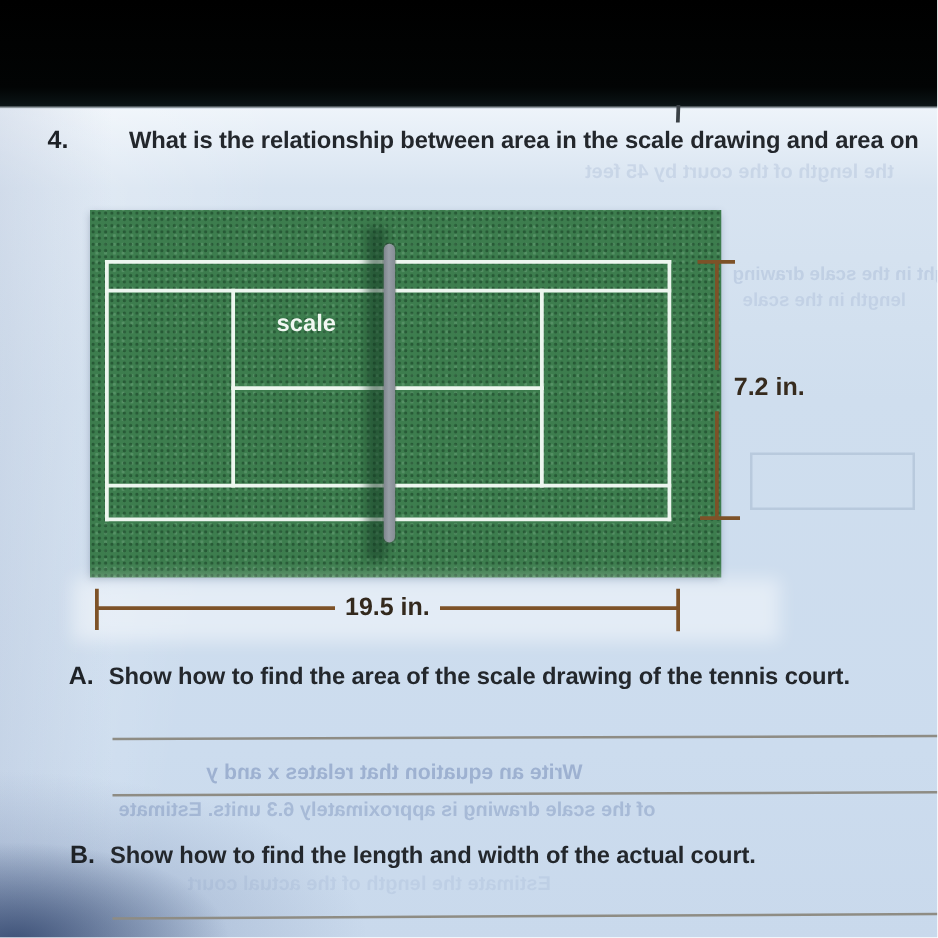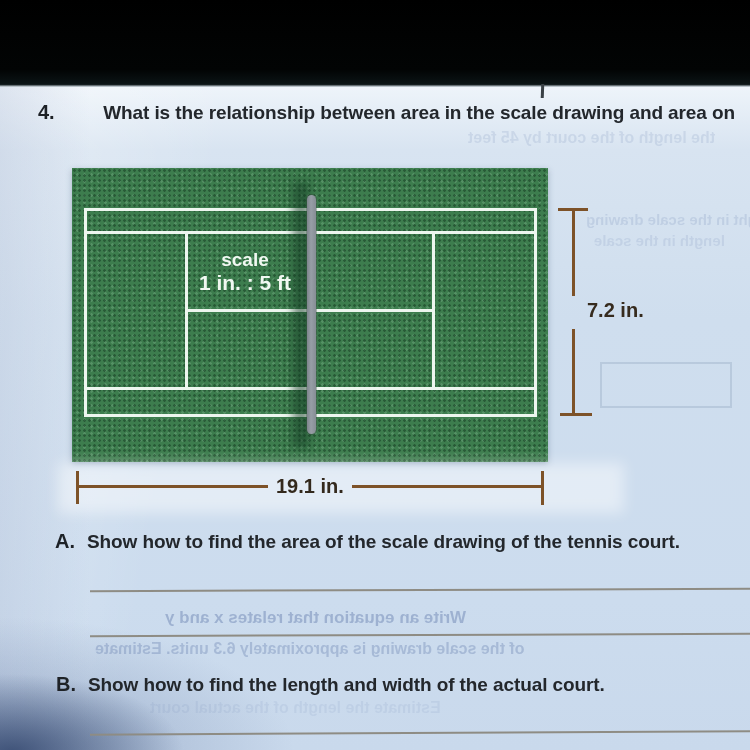--- a/index.html
+++ b/index.html
@@ -22,20 +22,21 @@
   .q-line2{top:131px;}
 
   
   .court{left:72px;top:168px;width:476px;height:294px;
     background-color:#3d7d4e;
     background-image:
       radial-gradient(rgba(22,62,35,0.55) 1px, rgba(0,0,0,0) 1.6px),
       radial-gradient(rgba(120,175,135,0.4) 1px, rgba(0,0,0,0) 1.6px);
     background-size:5px 5px,7px 7px;background-position:0 0,2px 3px;
     box-shadow:0 2px 6px rgba(60,80,110,0.35);
+    padding-left:29px;
   }
   .cl{background:#edf6ef;position:absolute;}
   .cl-h{height:3px;left:12px;width:453px;}
   .cl-v{width:3px;top:40px;height:209px;}
   .cl-top{top:40px;} .cl-bottom{top:246px;}
   .cl-tram-top{top:63px;} .cl-tram-bottom{top:219px;}
   .cl-left{left:12px;} .cl-right{left:462px;}
   .cl-svc{width:3px;top:63px;height:159px;}
   .cl-svc-left{left:113px;} .cl-svc-right{left:360px;}
   .cl-center{top:141px;left:113px;width:250px;height:3px;}
@@ -102,34 +103,33 @@
     <div class="cl cl-h cl-bottom"></div>
     <div class="cl cl-v cl-left"></div>
     <div class="cl cl-v cl-right"></div>
     <div class="cl cl-svc cl-svc-left"></div>
     <div class="cl cl-svc cl-svc-right"></div>
     <div class="cl cl-center"></div>
     <div class="abs net-shadow"></div>
     <div class="abs net"></div>
     <div class="abs scale-box">
       <div class="scale-l1">scale</div>
-      <div class="scale-l2">1 in. : 5 ft</div>
     </div>
   </div>
 
   <div class="abs dim vdim-cap-top"></div>
   <div class="abs dim vdim-seg1"></div>
   <div class="abs vdim-label">7.2 in.</div>
   <div class="abs dim vdim-seg2"></div>
   <div class="abs dim vdim-cap-bottom"></div>
 
   <div class="abs hdim-band"></div>
   <div class="abs dim hdim-tick-left"></div>
   <div class="abs dim hdim-seg1"></div>
-  <div class="abs hdim-label">19.1 in.</div>
+  <div class="abs hdim-label">19.5 in.</div>
   <div class="abs dim hdim-seg2"></div>
   <div class="abs dim hdim-tick-right"></div>
 
   <div class="abs part-label a-label">A.</div>
   <div class="abs part-text a-text">Show how to find the area of the scale drawing of the tennis court.</div>
   <div class="abs ans-line ans-line1"></div>
   <div class="ghost g1">Write an equation that relates x and y</div>
   <div class="ghost g2">of the scale drawing is approximately 6.3 units. Estimate</div>
   <div class="abs ans-line ans-line2"></div>
 

